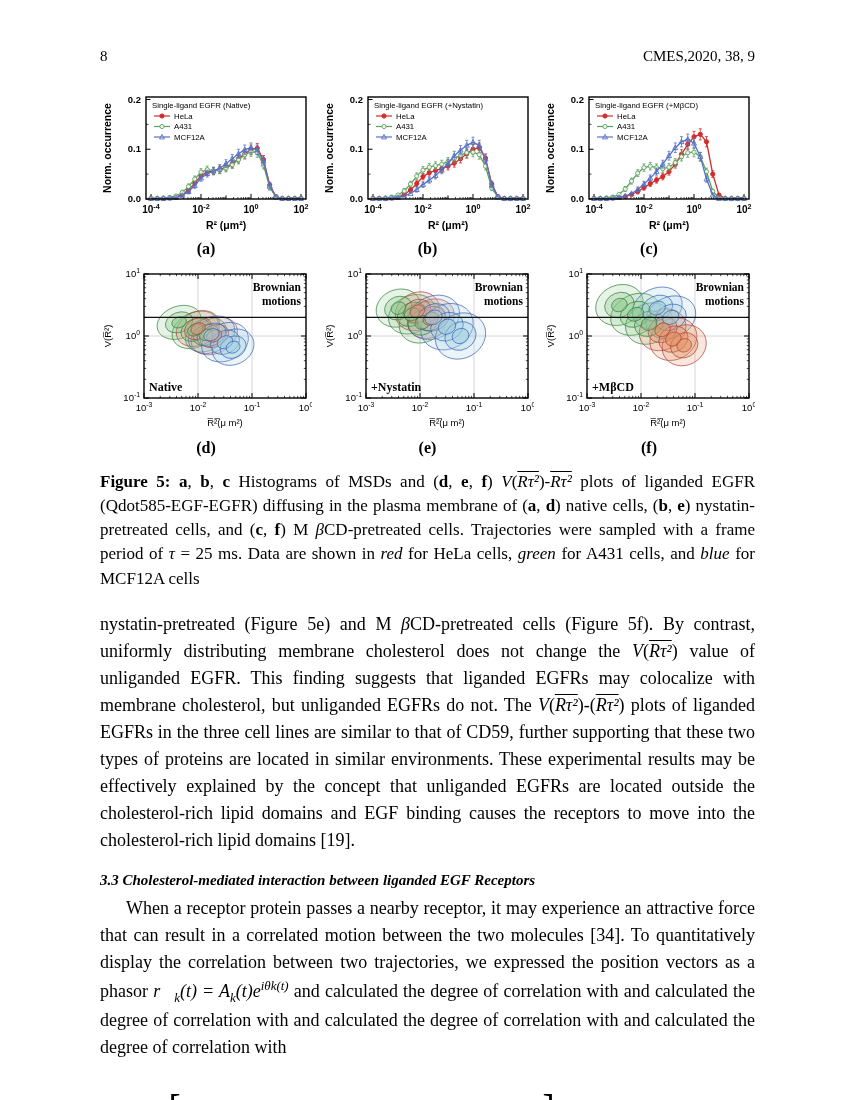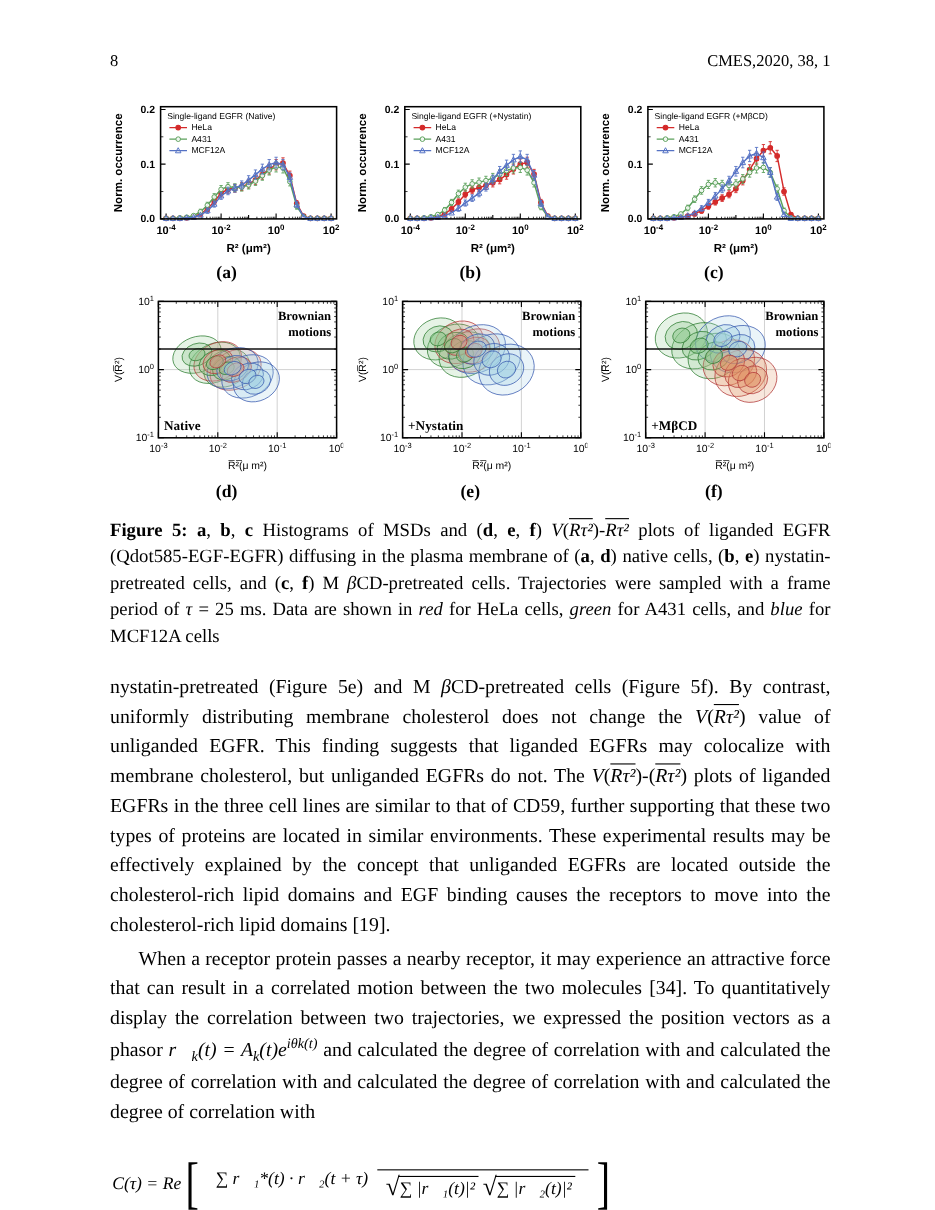--- a/index.html
+++ b/index.html
@@ -38,21 +38,21 @@
   .eq-indent { margin-left:54px; }
   svg.chart { display:block; }
 </style>
 </head>
 <body>
 
 <div class="page">
 
   <header class="running-head">
     <span>8</span>
-    <span>CMES,2020, 38, 1</span>
+    <span>CMES,2020, 38, 9</span>
   </header>
 
   <section>
     <div class="fig-row">
       <div class="panel">
         <svg class="chart" width="212" height="144">
             <line x1="51.00000000000001" y1="108" x2="51.00000000000001" y2="103" stroke="#000" stroke-width="1"></line>
             <line x1="58.52574989159953" y1="108" x2="58.52574989159953" y2="106" stroke="#000" stroke-width="0.7"></line>
             <line x1="62.928031367991565" y1="108" x2="62.928031367991565" y2="106" stroke="#000" stroke-width="0.7"></line>
             <line x1="66.05149978319906" y1="108" x2="66.05149978319906" y2="106" stroke="#000" stroke-width="0.7"></line>
@@ -1359,20 +1359,21 @@
         <div class="panel-label">(f)</div>
       </div>
     </div>
 
     <p class="caption"><span class="b">Figure 5: </span><span class="b">a</span><span>, </span><span class="b">b</span><span>, </span><span class="b">c</span><span> Histograms of MSDs and (</span><span class="b">d</span><span>, </span><span class="b">e</span><span>, </span><span class="b">f</span><span>) </span><span class="i">V</span><span>(</span><span class="i ov">Rτ²</span><span>)-</span><span class="i ov">Rτ²</span><span> plots of liganded EGFR (Qdot585-EGF-EGFR) diffusing in the plasma membrane of (</span><span class="b">a</span><span>, </span><span class="b">d</span><span>) native cells, (</span><span class="b">b</span><span>, </span><span class="b">e</span><span>) nystatin-pretreated cells, and (</span><span class="b">c</span><span>, </span><span class="b">f</span><span>) M </span><span class="i">β</span><span>CD-pretreated cells.  Trajectories were sampled with a frame period of </span><span class="i">τ</span><span> = 25 ms.  Data are shown in </span><span class="i">red</span><span> for HeLa cells, </span><span class="i">green</span><span> for A431 cells, and </span><span class="i">blue</span><span> for MCF12A cells</span></p>
   </section>
 
   <main>
     <p class="bodytext"><span>nystatin-pretreated (Figure 5e) and M </span><span class="i">β</span><span>CD-pretreated cells (Figure 5f). By contrast, uniformly distributing membrane cholesterol does not change the </span><span class="i">V</span><span>(</span><span class="i ov">Rτ²</span><span>) value of unliganded EGFR. This finding suggests that liganded EGFRs may colocalize with membrane cholesterol, but unliganded EGFRs do not.  The </span><span class="i">V</span><span>(</span><span class="i ov">Rτ²</span><span>)-(</span><span class="i ov">Rτ²</span><span>) plots of liganded EGFRs in the three cell lines are similar to that of CD59, further supporting that these two types of proteins are located in similar environments.  These experimental results may be effectively explained by the concept that unliganded EGFRs are located outside the cholesterol-rich lipid domains and EGF binding causes the receptors to move into the cholesterol-rich lipid domains [19].</span></p>
 
+    <h3 class="section-heading">3.3 Cholesterol-mediated interaction between liganded EGF Receptors</h3>
 
     <p class="bodytext indent" style="margin-top:4px"><span>When a receptor protein passes a nearby receptor, it may experience an attractive force that can result in a correlated motion between the two molecules [34]. To quantitatively display the correlation between two trajectories, we expressed the position vectors as a phasor </span><span class="i">r⃗</span><span class="i sub">k</span><span class="i">(t) = A</span><span class="i sub">k</span><span class="i">(t)e</span><span class="i sup">iθk(t)</span><span> and calculated the degree of correlation with and calculated the degree of correlation with and calculated the degree of correlation with and calculated the degree of correlation with</span></p>
 
     <div class="equation">
       <div class="eq-line">
         <span>C(τ) = Re</span>
         <span class="bracket">[</span>
         <span class="frac">
           <span class="num">∑ r⃗₁*(t) · r⃗₂(t + τ)</span>
           <span class="den">

